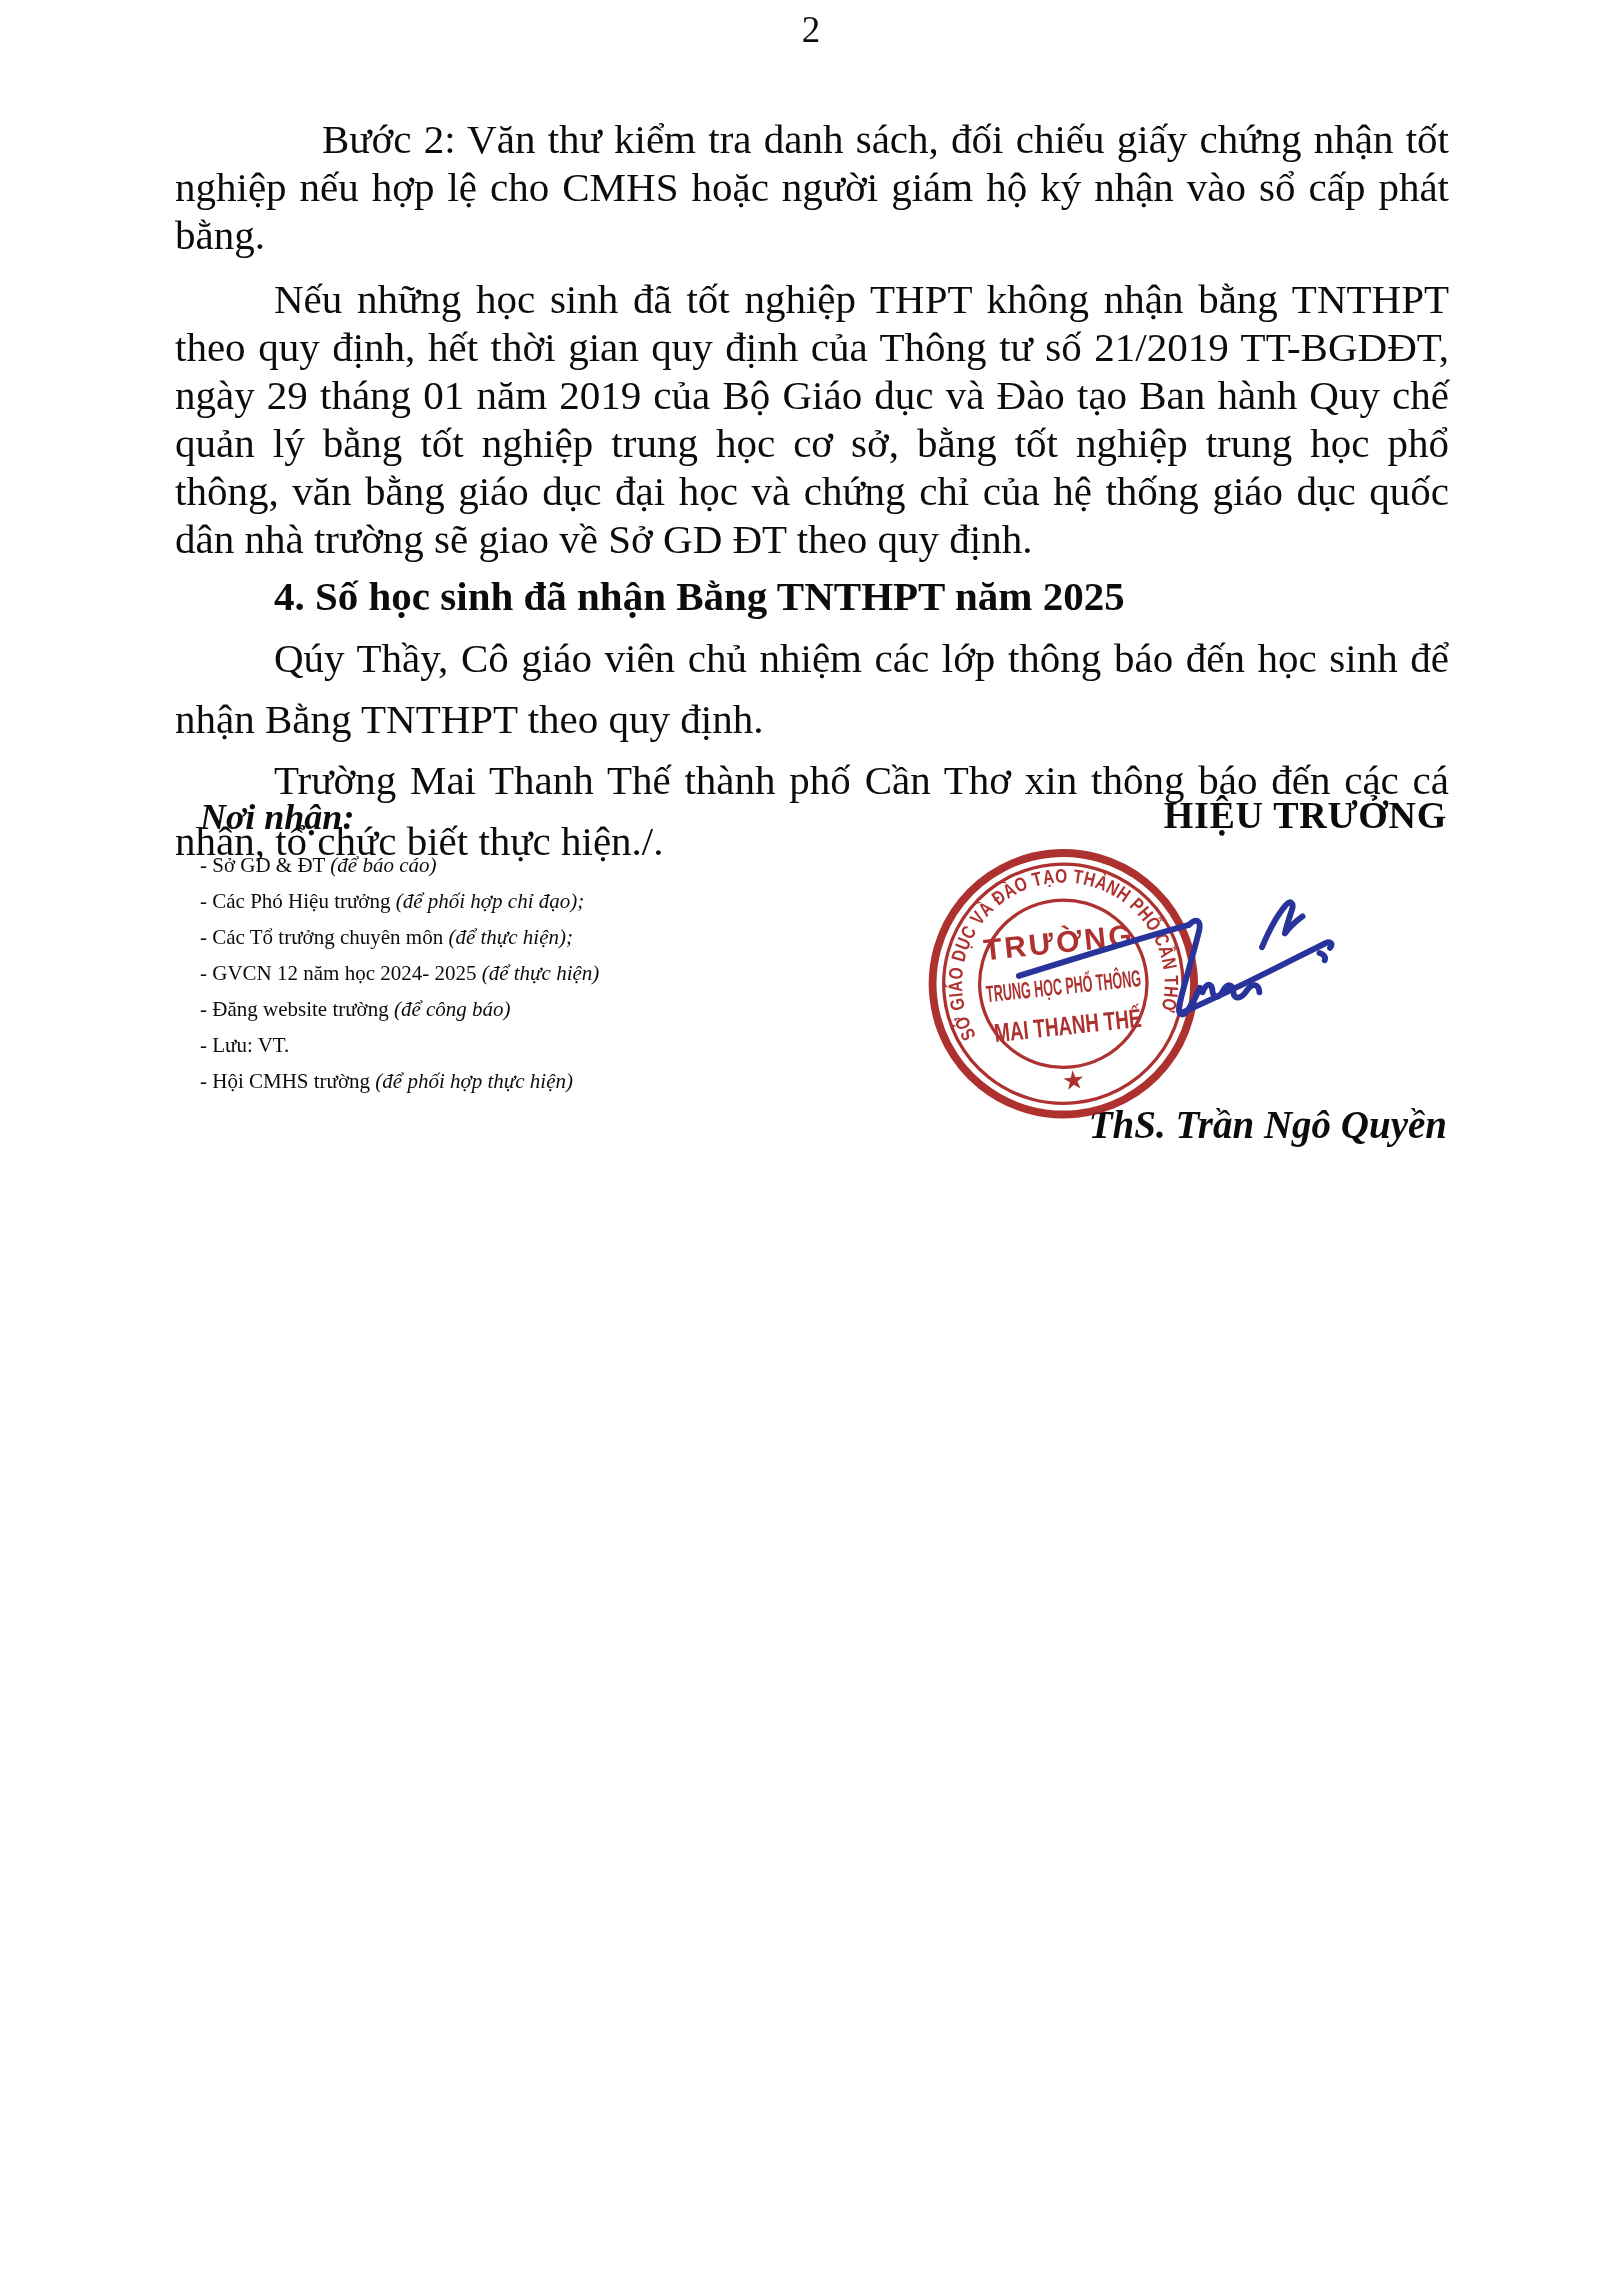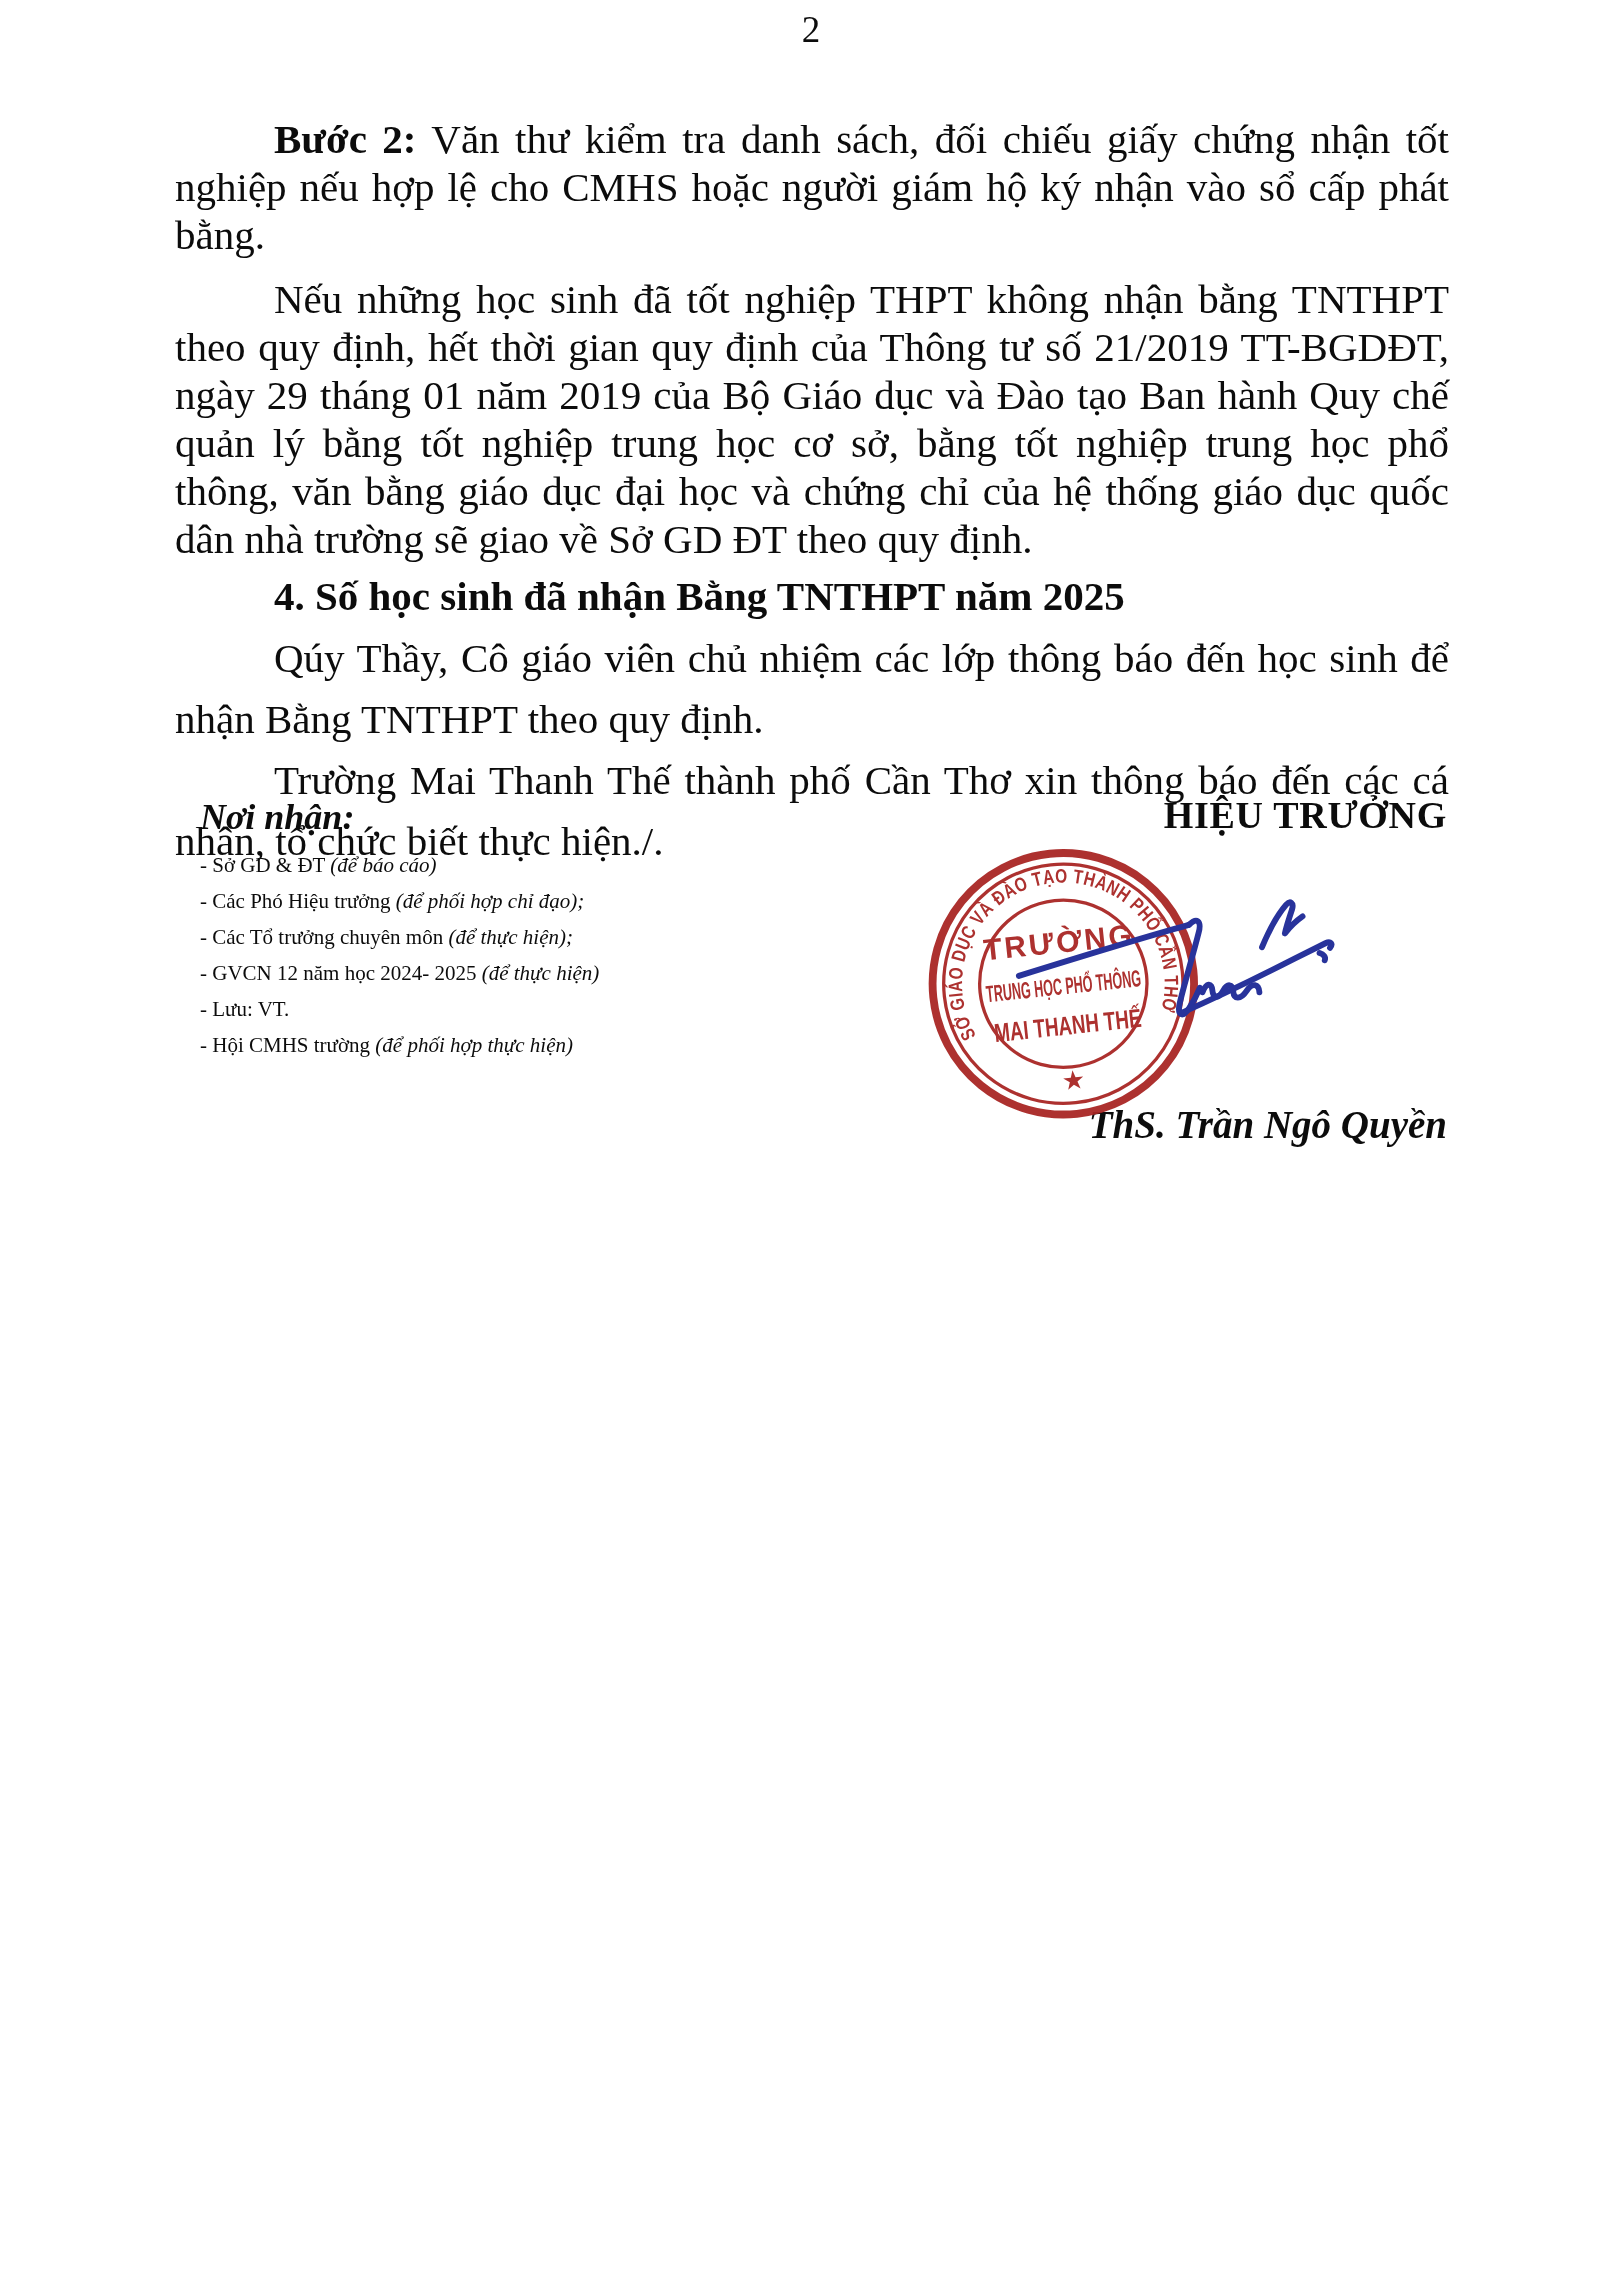--- a/index.html
+++ b/index.html
@@ -31,21 +31,21 @@
   .p1{margin-top:64px;}
   .p2{margin-top:16px;}
   .h4{
     margin:9.2px 0 7.9px 0;
     font-size:41px;
     line-height:48px;
     font-weight:bold;
     text-indent:99px;
   }
   .spread{line-height:61px;}
-  .bold{font-weight:bold;}
+  .bold{font-weight:normal;margin-left:48px;}
   .footer{
     position:absolute;
     left:175px;
     top:799px;
     width:1272px;
     height:406px;
   }
   .recipients{
     position:absolute;
     left:25px;
@@ -119,20 +119,21 @@
 
   <div class="footer">
 
     <div class="recipients">
       <div class="recipients-label">Nơi nhận:</div>
       <ul class="recipients-list">
         <li><span>- Sở GD &amp; ĐT </span><span class="note">(để báo cáo)</span></li>
         <li><span>- Các Phó Hiệu trưởng </span><span class="note">(để phối hợp chỉ đạo);</span></li>
         <li><span>- Các Tổ trưởng chuyên môn </span><span class="note">(để thực hiện);</span></li>
         <li><span>- GVCN 12 năm học 2024- 2025 </span><span class="note">(để thực hiện)</span></li>
+        <li><span>- Đăng website trường </span><span class="note">(để công báo)</span></li>
         <li><span>- Lưu: VT.</span><span class="note"></span></li>
         <li><span>- Hội CMHS trường </span><span class="note">(để phối hợp thực hiện)</span></li>
       </ul>
     </div>
 
     <div class="sign-block">
       <div class="sign-title">HIỆU TRƯỞNG</div>
 
       <div class="stamp-wrap">
         <svg width="585" height="296" viewBox="0 0 895 452">

